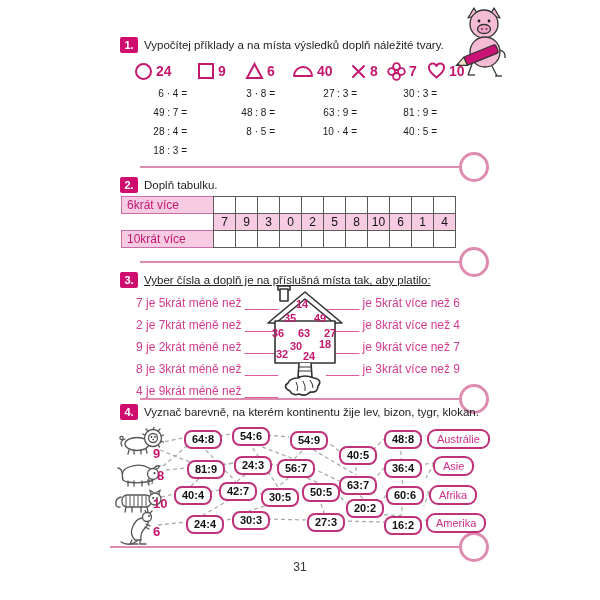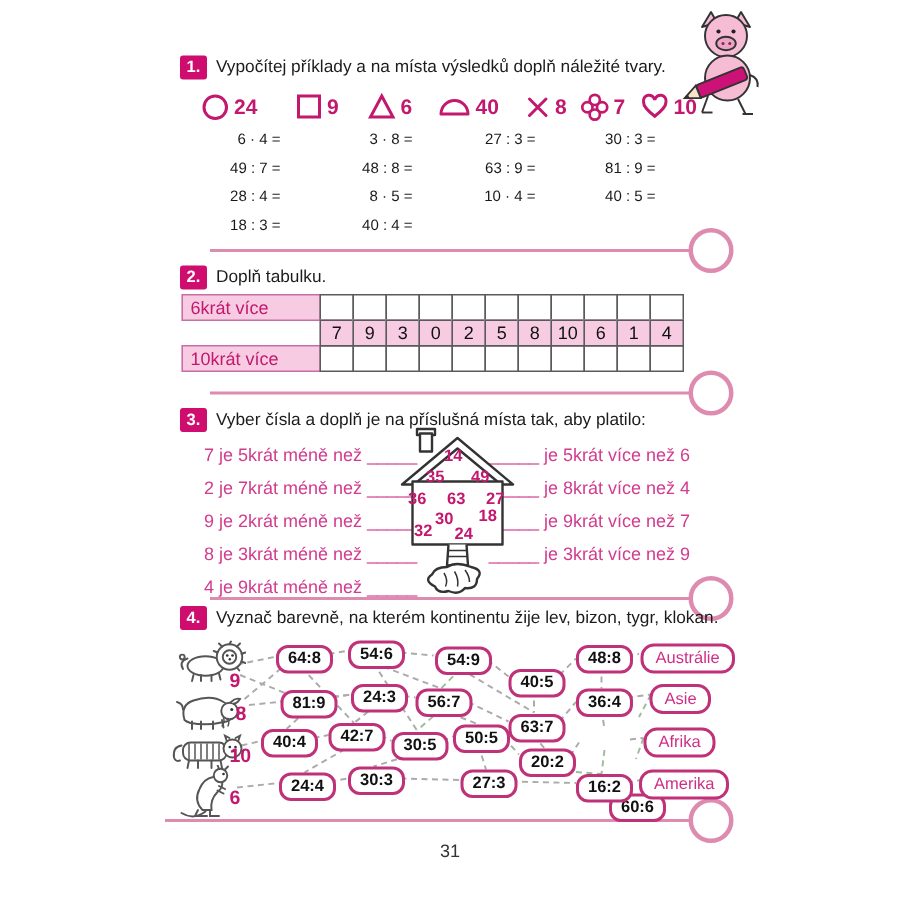--- a/index.html
+++ b/index.html
@@ -123,21 +123,20 @@
     <span>30 : 3 =</span>
     <span>49 : 7 =</span>
     <span>48 : 8 =</span>
     <span>63 : 9 =</span>
     <span>81 : 9 =</span>
     <span>28 : 4 =</span>
     <span>8 · 5 =</span>
     <span>10 · 4 =</span>
     <span>40 : 5 =</span>
     <span>18 : 3 =</span>
-    <span>40 : 4 =</span>
   </div>
 
   <div class="sep-line" style="left:140px;top:166px;width:320px;"></div>
   <div class="sep-circle" style="left:459px;top:152px;"></div>
 
   <div class="badge" style="left:120px;top:177px;">2.</div>
   <div class="tasktitle" style="left:144px;top:179px;">Doplň tabulku.</div>
 
   <div class="tbl">
     <div class="cell lab">6krát více</div>
@@ -175,21 +174,21 @@
       <div class="cell"></div>
       <div class="cell"></div>
       <div class="cell"></div>
       <div class="cell"></div>
   </div>
 
   <div class="sep-line" style="left:140px;top:261px;width:320px;"></div>
   <div class="sep-circle" style="left:459px;top:247px;"></div>
 
   <div class="badge" style="left:120px;top:272px;">3.</div>
-  <div class="tasktitle" style="left:144px;top:274px;">Vyber čísla a doplň je na příslušná místa tak, aby platilo:</div>
+  <div class="tasktitle" style="left:144px;top:274px;text-decoration:underline;">Vyber čísla a doplň je na příslušná místa tak, aby platilo:</div>
 
   <div class="sentence" style="left:136px;top:296px;">7 je 5krát méně než _____</div>
   <div class="sentence" style="left:136px;top:318px;">2 je 7krát méně než _____</div>
   <div class="sentence" style="left:136px;top:340px;">9 je 2krát méně než _____</div>
   <div class="sentence" style="left:136px;top:362px;">8 je 3krát méně než _____</div>
   <div class="sentence" style="left:136px;top:384px;">4 je 9krát méně než _____</div>
 
   <div class="sentence r" style="right:140px;top:296px;">_____ je 5krát více než 6</div>
   <div class="sentence r" style="right:140px;top:318px;">_____ je 8krát více než 4</div>
   <div class="sentence r" style="right:140px;top:340px;">_____ je 9krát více než 7</div>
@@ -343,21 +342,21 @@
   <div class="mbox" style="left:187px;top:460px;">81:9</div>
   <div class="mbox" style="left:234px;top:456px;">24:3</div>
   <div class="mbox" style="left:277px;top:459px;">56:7</div>
   <div class="mbox" style="left:339px;top:476px;">63:7</div>
   <div class="mbox" style="left:384px;top:459px;">36:4</div>
   <div class="mbox" style="left:174px;top:486px;">40:4</div>
   <div class="mbox" style="left:219px;top:482px;">42:7</div>
   <div class="mbox" style="left:261px;top:488px;">30:5</div>
   <div class="mbox" style="left:302px;top:483px;">50:5</div>
   <div class="mbox" style="left:346px;top:499px;">20:2</div>
-  <div class="mbox" style="left:406px;top:486px;margin-top:43px;">60:6</div>
+  <div class="mbox" style="left:386px;top:486px;">60:6</div>
   <div class="mbox" style="left:186px;top:515px;">24:4</div>
   <div class="mbox" style="left:232px;top:511px;">30:3</div>
   <div class="mbox" style="left:307px;top:513px;">27:3</div>
   <div class="mbox" style="left:384px;top:516px;">16:2</div>
 
   <div class="cbox" style="left:427px;top:429px;">Austrálie</div>
   <div class="cbox" style="left:433px;top:456px;">Asie</div>
   <div class="cbox" style="left:429px;top:485px;">Afrika</div>
   <div class="cbox" style="left:426px;top:513px;">Amerika</div>
 

